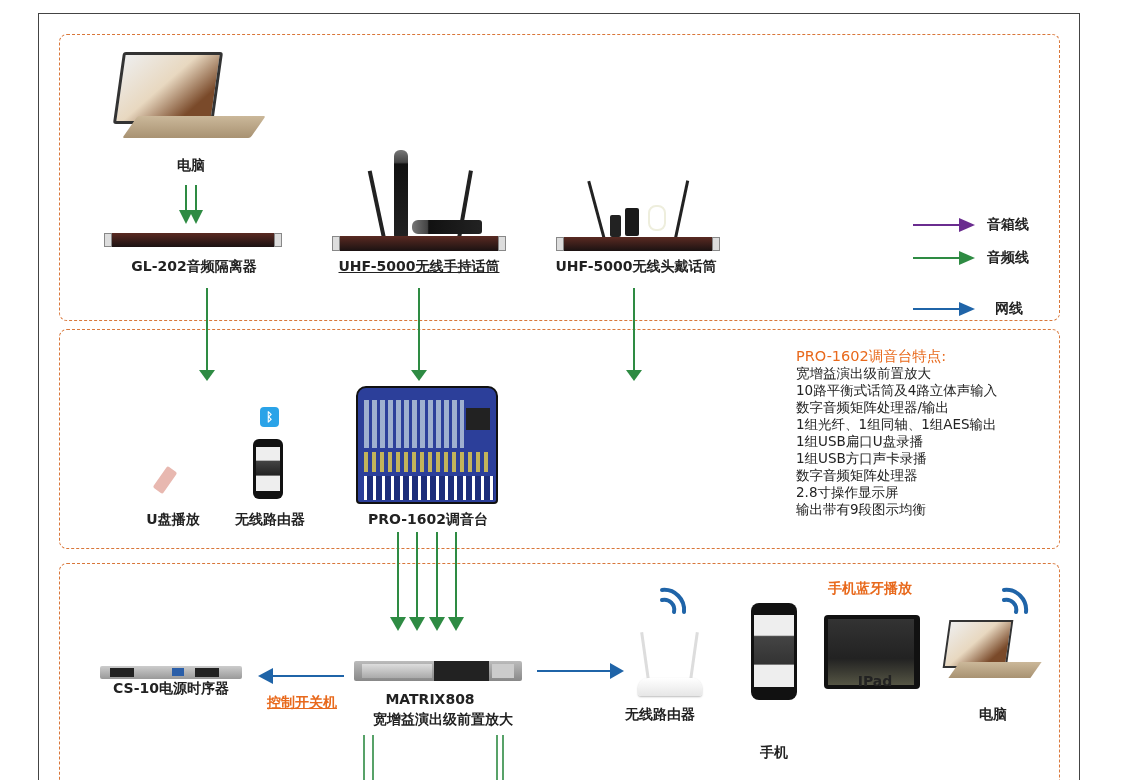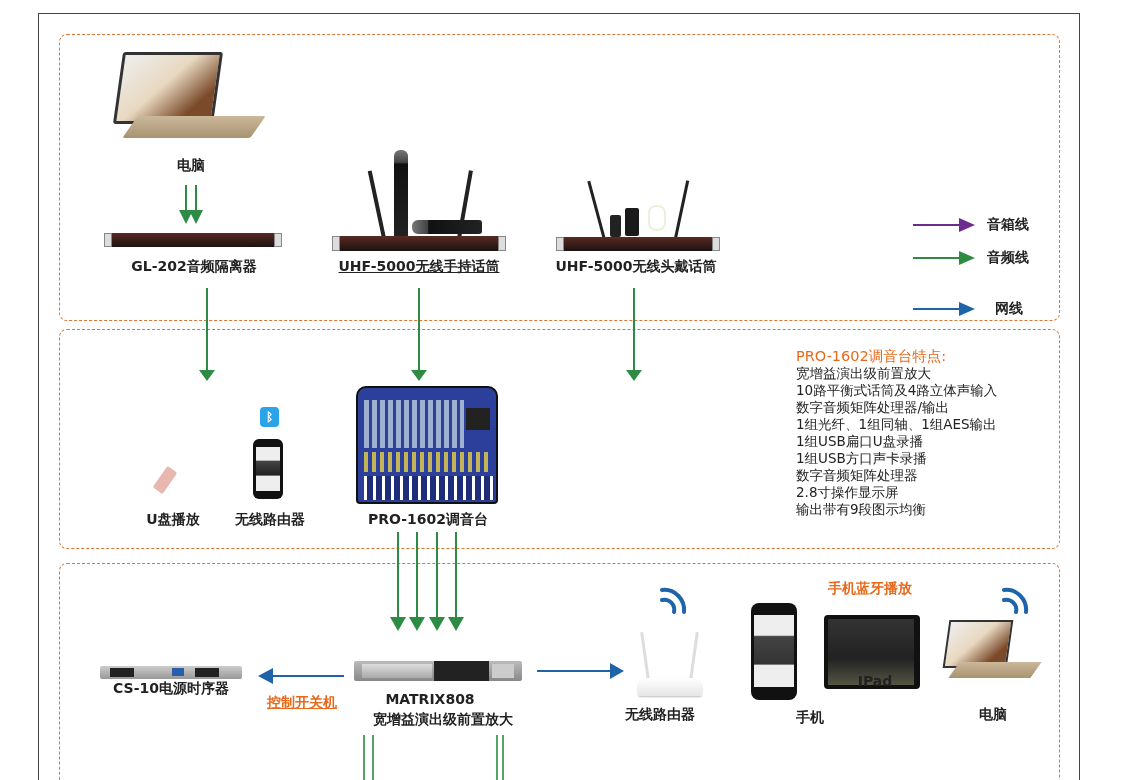--- a/index.html
+++ b/index.html
@@ -201,21 +201,21 @@
   <div style="position:absolute;left:56px;top:0;width:3px;height:55px;background:#ddd;transform:rotate(8deg);"></div>
   <div style="position:absolute;left:2px;top:46px;width:64px;height:18px;background:linear-gradient(#fff,#e6e6e6);border-radius:10px 10px 3px 3px;box-shadow:0 1px 2px #bbb;"></div>
 </div>
 <div class="lbl" style="left:660px;top:706px;">无线路由器</div>
 
 <div class="lbl orange" style="left:870px;top:580px;">手机蓝牙播放</div>
 
 <div class="abs" style="left:751px;top:603px;width:46px;height:97px;background:#111;border-radius:8px;">
   <div style="position:absolute;left:3px;top:12px;width:40px;height:72px;background:linear-gradient(#eee 0%,#eee 28%,#444 30%,#333 68%,#eee 70%,#eee 100%);"></div>
 </div>
-<div class="lbl" style="left:774px;top:709px;margin-left:36px;">手机</div>
+<div class="lbl" style="left:774px;top:744px;">手机</div>
 
 <div class="abs" style="left:824px;top:615px;width:96px;height:74px;background:#111;border-radius:4px;">
   <div style="position:absolute;left:4px;top:4px;width:86px;height:66px;background:linear-gradient(#333,#222 60%,#554 100%);"></div>
 </div>
 <div class="lbl" style="left:875px;top:664px;margin-top:9px;">IPad</div>
 
 <div class="abs" style="left:940px;top:618px;width:98px;height:70px;">
   <div style="position:absolute;left:6px;top:2px;width:60px;height:44px;background:linear-gradient(135deg,#eee 0%,#e8d8c0 45%,#7a4a2a 80%);border:2px solid #333;transform:skewX(-8deg);"></div>
   <div style="position:absolute;left:14px;top:44px;width:82px;height:16px;background:linear-gradient(#cbb89a,#a89272);transform:skewX(-35deg);"></div>
 </div>

